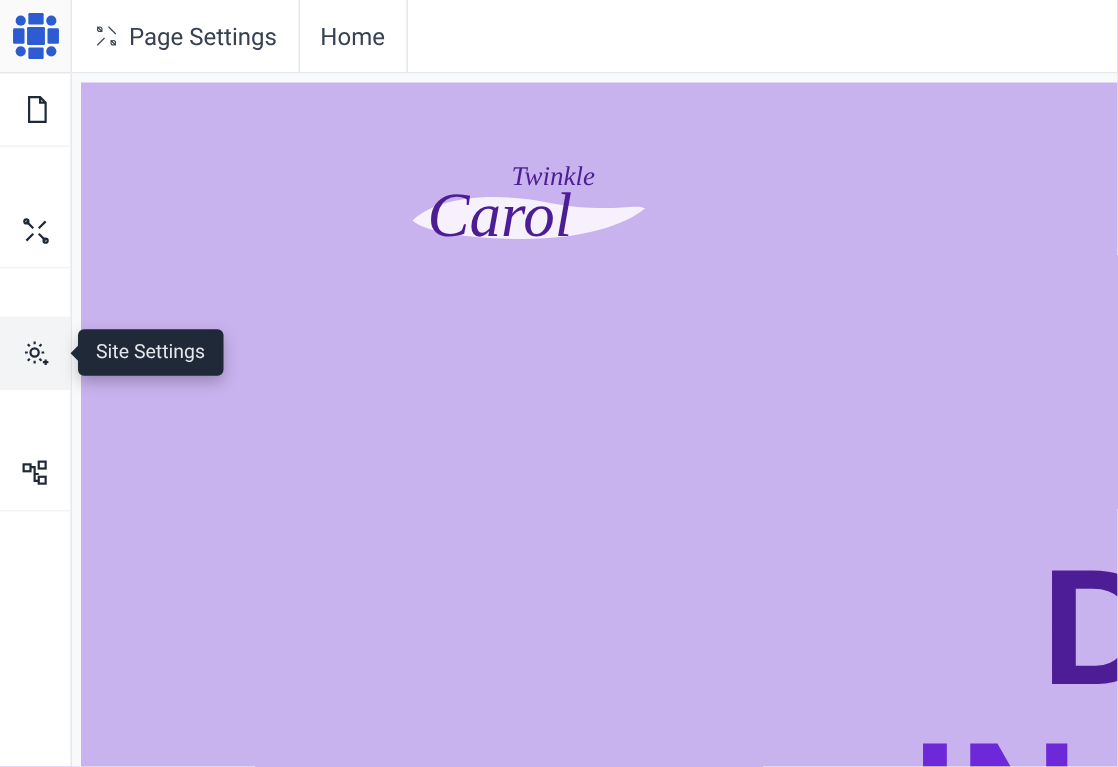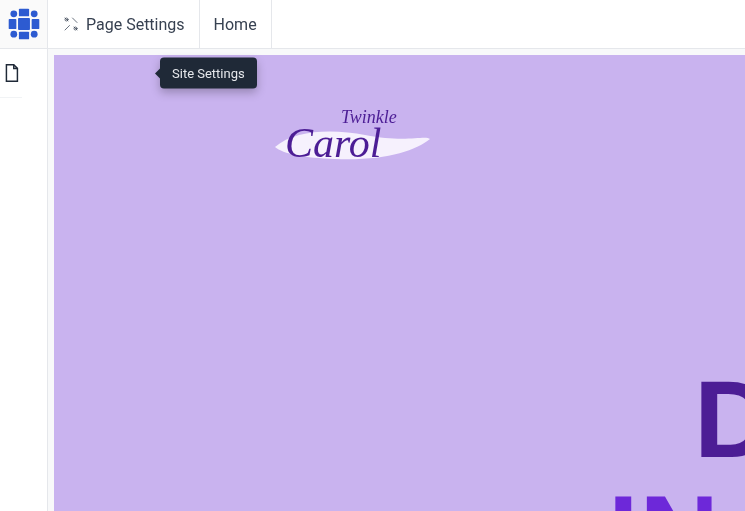--- a/index.html
+++ b/index.html
@@ -40,21 +40,21 @@
     .tab svg { width: 18px; height: 18px; stroke: #374151; }
 
     .main-wrap {
       display: flex;
       height: calc(100% - 49px);
     }
     .sidebar {
       width: 48px;
       border-right: 1px solid #e5e7eb;
       display: flex;
-      flex-direction: row;
+      flex-direction: column;
       gap: 32px;
     }
     .side-item {
       height: 49px;
       display: flex;
       align-items: center;
       justify-content: center;
       cursor: pointer;
       border-bottom: 1px solid #f1f3f5;
       position: relative;

